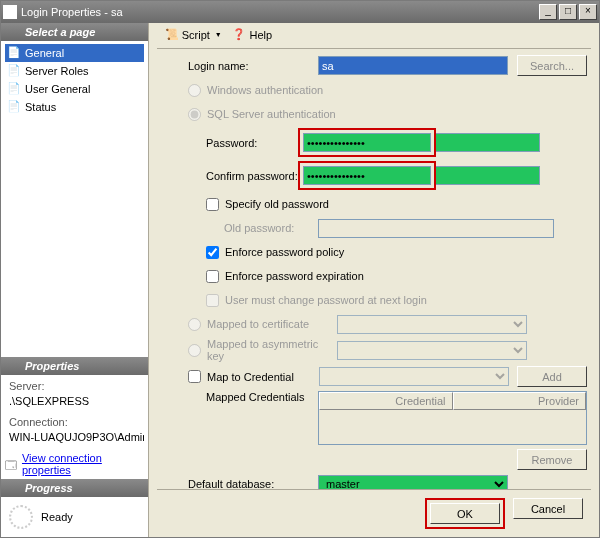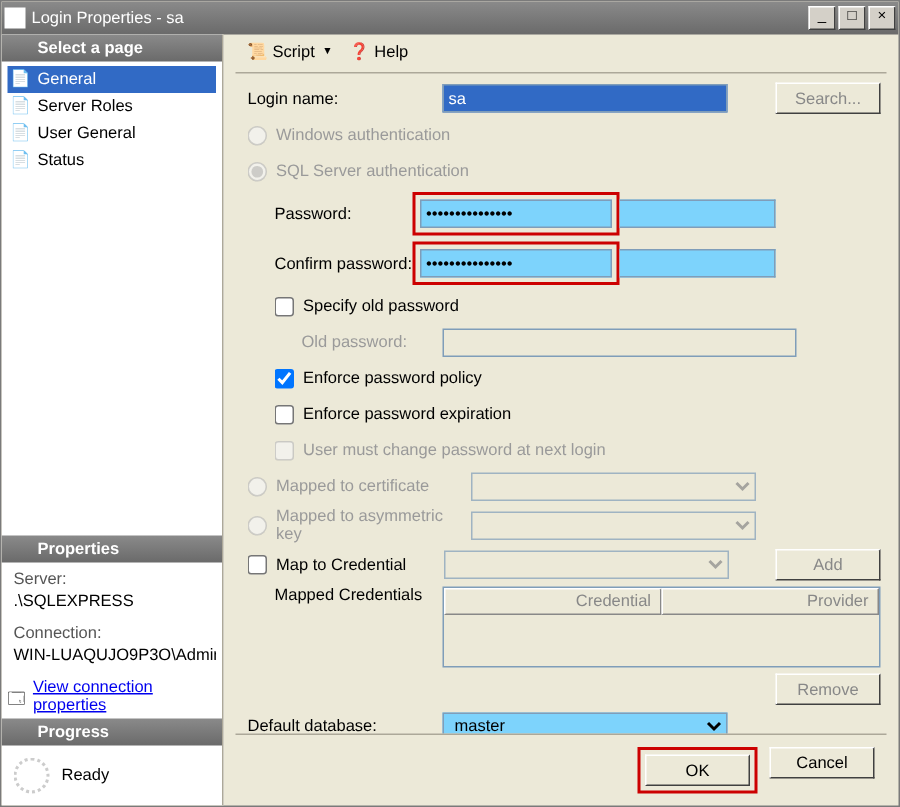--- a/index.html
+++ b/index.html
@@ -6,38 +6,38 @@
 body { background: #ece9d8; width: 600px; height: 538px; overflow: hidden; border: 1px solid #7a7a7a; }
 .titlebar { background: linear-gradient(#8a8a8a,#6a6a6a); color: #fff; height: 22px; display: flex; align-items: center; padding: 0 2px; }
 .titlebar .ticon { width: 14px; height: 14px; background: #fff; margin-right: 4px; display:inline-block; }
 .titlebar .title { flex: 1; }
 .winbtn { width: 18px; height: 16px; background: #d4d0c8; border: 1px solid #fff; border-right-color:#404040; border-bottom-color:#404040; margin-left: 2px; text-align:center; line-height:12px; font-family: Arial; font-size:10px; cursor:pointer; color:#000;}
 .toolbar { height: 26px; border-bottom: 1px solid #aca899; padding:3px 4px; margin-left:148px;}
 .tbtn { display:inline-flex; align-items:center; padding:2px 4px; cursor:pointer; gap:3px;}
 .tarrow { font-size:7px; margin-left:2px;}
 .body { display:flex; height: calc(100% - 22px); }
 .left { width: 148px; background:#fff; border-right:1px solid #aca899; display:flex; flex-direction:column; position:relative;}
-.lhdr { background: linear-gradient(#8a8a8a,#6a6a6a); color:#fff; padding:3px 24px; font-weight:bold; }
+.lhdr { background: linear-gradient(#8a8a8a,#6a6a6a); color:#fff; padding:3px 24px; font-weight:bold;font-style:italic; }
 .lbox { padding:3px 4px; flex:0 0 auto;}
 .litem { display:flex; align-items:center; padding:2px 2px; cursor:pointer; gap:4px;}
 .litem.sel { background:#316ac5; color:#fff;}
 .pages { height: 80px; }
 .conn { flex:0 0 auto; }
 .prog { flex:0 0 auto;}
 .lic { width:14px; height:14px; display:inline-block; }
 .right { flex:1; display:flex; flex-direction:column; padding: 0 8px 0 8px; }
 .form { flex:1; padding: 6px 4px 2px 8px; overflow:hidden;}
-.row { display:flex; align-items:center; margin-bottom:4px; min-height:20px;}
+.row { display:flex; align-items:center; margin-bottom:4px; min-height:20px;margin-left:23px;}
 .row .lbl { width:130px; color:#000;}
 .row .lbl.dis { color:#9a9a9a;}
 .row.indent { padding-left:18px;}
 .row.indent .lbl { width:92px;}
 .row.indent2 { padding-left:36px;}
 .row.indent2 .lbl { width:94px;}
-input[type=text], input[type=password], select { border:1px solid #7f9db9; height:19px; padding:1px 3px; background:#7dd3fc;}
+input[type=text], input[type=password], select { border:1px solid #7f9db9; height:19px; padding:1px 3px; background:#22c55e;}
 input[disabled], select[disabled] { background:#ece9d8; color:#888;}
 .btn { background:#ece9d8; border:1px solid #404040; border-top-color:#fff; border-left-color:#fff; height:21px; padding:0 10px; cursor:pointer; min-width:70px;}
 .btn[disabled]{ color:#888; cursor:default;}
 .radio, .chk { margin-right:6px;}
 .hl { border:2px solid #c00; padding:3px; display:inline-block;}
 .mcbox { border:1px solid #7f9db9; background:#ece9d8; height:54px; flex:1;text-align:right; }
 .mchdr { display:flex; background:#ece9d8;}
 .mchdr div{ border:1px solid #fff; border-right-color:#888; border-bottom-color:#888; padding:2px 6px; flex:1; color:#888;}
 .footer { border-top:1px solid #aca899; padding:8px; display:flex; justify-content:flex-end; gap:8px;}
 .link { color:#0000ee; text-decoration:underline; cursor:pointer;}

